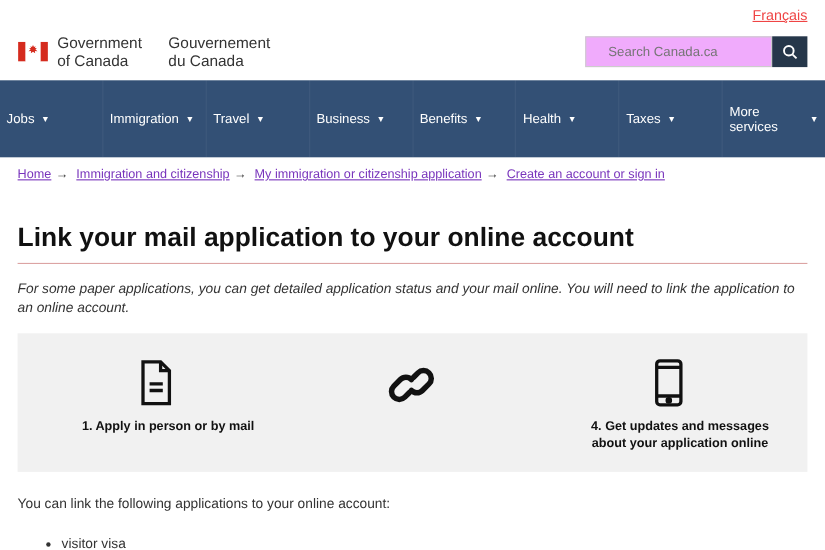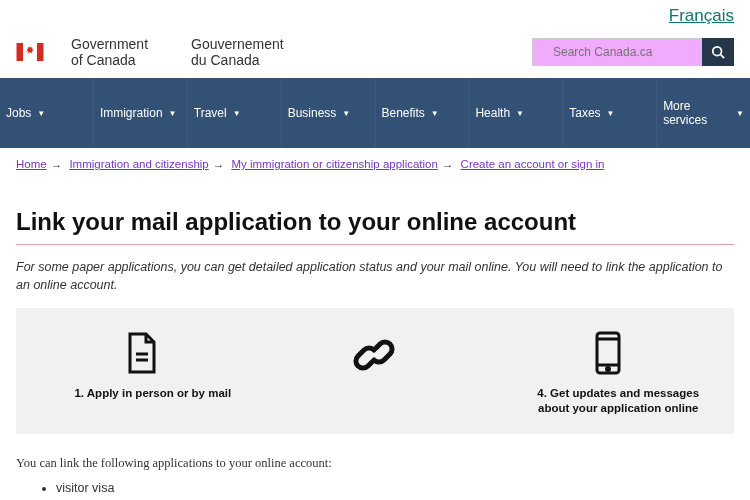--- a/index.html
+++ b/index.html
@@ -1,41 +1,41 @@
 <!DOCTYPE html>
 <html><head>
 <meta charset="utf-8">
 <style>
 * { margin: 0; padding: 0; box-sizing: border-box; }
 body { font-family: "Helvetica Neue", Arial, sans-serif; font-size: 13px; color: #333; background: #fff; width: 750px; }
 .topbar { display: flex; justify-content: flex-end; padding: 6px 16px 4px; }
-.lang-link { color: #0f766e; text-decoration: underline; font-size: 17px; cursor: pointer; }
+.lang-link { color: #ef4444; text-decoration: underline; font-size: 13px; cursor: pointer; }
 .header { display: flex; align-items: center; padding: 6px 16px 10px; }
 .flag { width: 28px; height: 18px; margin-right: 8px; }
 .gov-text { display: flex; gap: 24px; font-size: 14px; line-height: 1.15; }
-.gov-col span { display: block; margin-left: 19px; }
+.gov-col span { display: block; }
 .search-wrap { margin-left: auto; display: flex; }
 .search-input { width: 170px; height: 28px; border: 1px solid #ccc; background: #f0abfc; padding: 0 20px; font-size: 12px; color: #555; }
 .search-btn { width: 32px; height: 28px; background: #26374a; border: none; display: flex; align-items: center; justify-content: center; cursor: pointer; }
 .nav { display: flex; background: #335075; }
 .nav-item { flex: 1; color: #ffffff; font-size: 12px; padding: 21px 6px; text-align: left; cursor: pointer; display: flex; align-items: center; justify-content: flex-start; gap: 6px; border-right: 1px solid rgba(255,255,255,0.06); }
 .nav-item:last-child { border-right: none; }
 .chev { font-size: 8px; }
 .breadcrumb { padding: 10px 16px; font-size: 11.5px; color: #333; }
 .breadcrumb a { color: #7834bc; text-decoration: underline; }
 .breadcrumb .sep { margin: 0 4px; color: #333; }
 .content { padding: 28px 16px 10px; }
 h1 { font-size: 24px; font-weight: bold; color: #111; margin-bottom: 8px; }
 .rule { height: 1px; background: #b94a48; opacity: 0.5; margin-bottom: 14px; }
 .para { font-size: 12.5px; color: #333; margin-bottom: 14px; line-height: 1.4; font-style: italic; }
 .steps { background: #f1f1f1; display: flex; padding: 22px 10px 18px; margin: 8px 0 22px; }
 .step { flex: 1; text-align: center; padding: 0 8px; }
 .step .ic { height: 46px; display: flex; align-items: center; justify-content: center; margin-bottom: 10px; }
 .step-label { font-size: 11.5px; font-weight: bold; color: #111; line-height: 1.3; margin-left: 21px; }
-.listintro { font-size: 12.5px; margin-bottom: 10px; font-family: Liberation Serif, serif; }
+.listintro { font-size: 12.5px; margin-bottom: 22px; }
 ul.apps { list-style: disc; padding-left: 40px; font-size: 12.5px; }
 ul.apps li { margin-bottom: 2px; }
 </style>
 </head>
 <body>
 
 <div class="topbar">
     <a class="lang-link">Français</a>
   </div>
 

